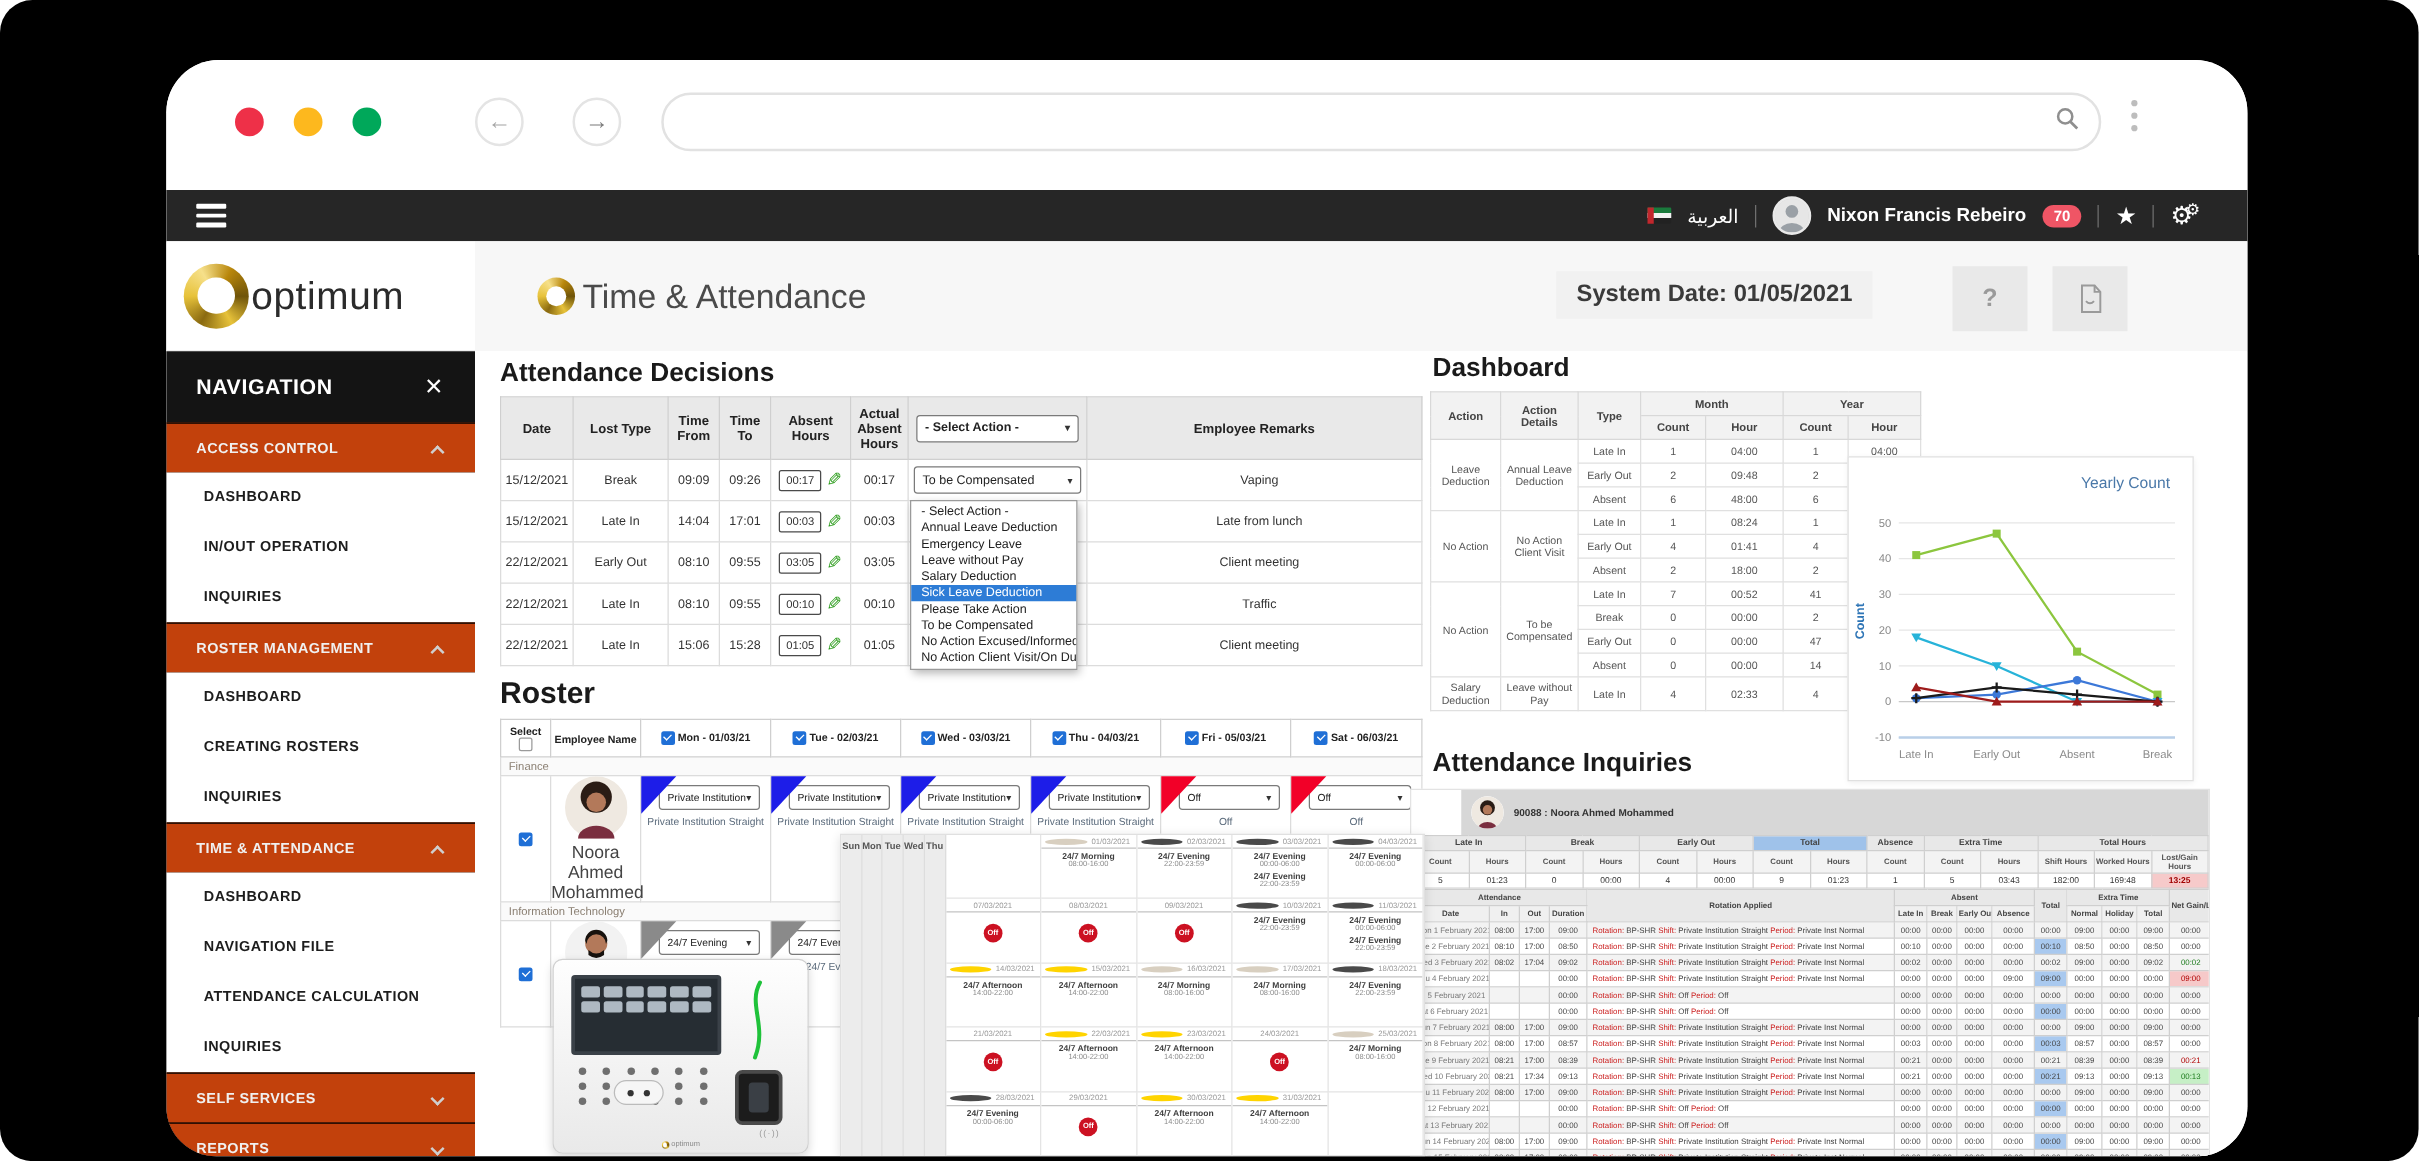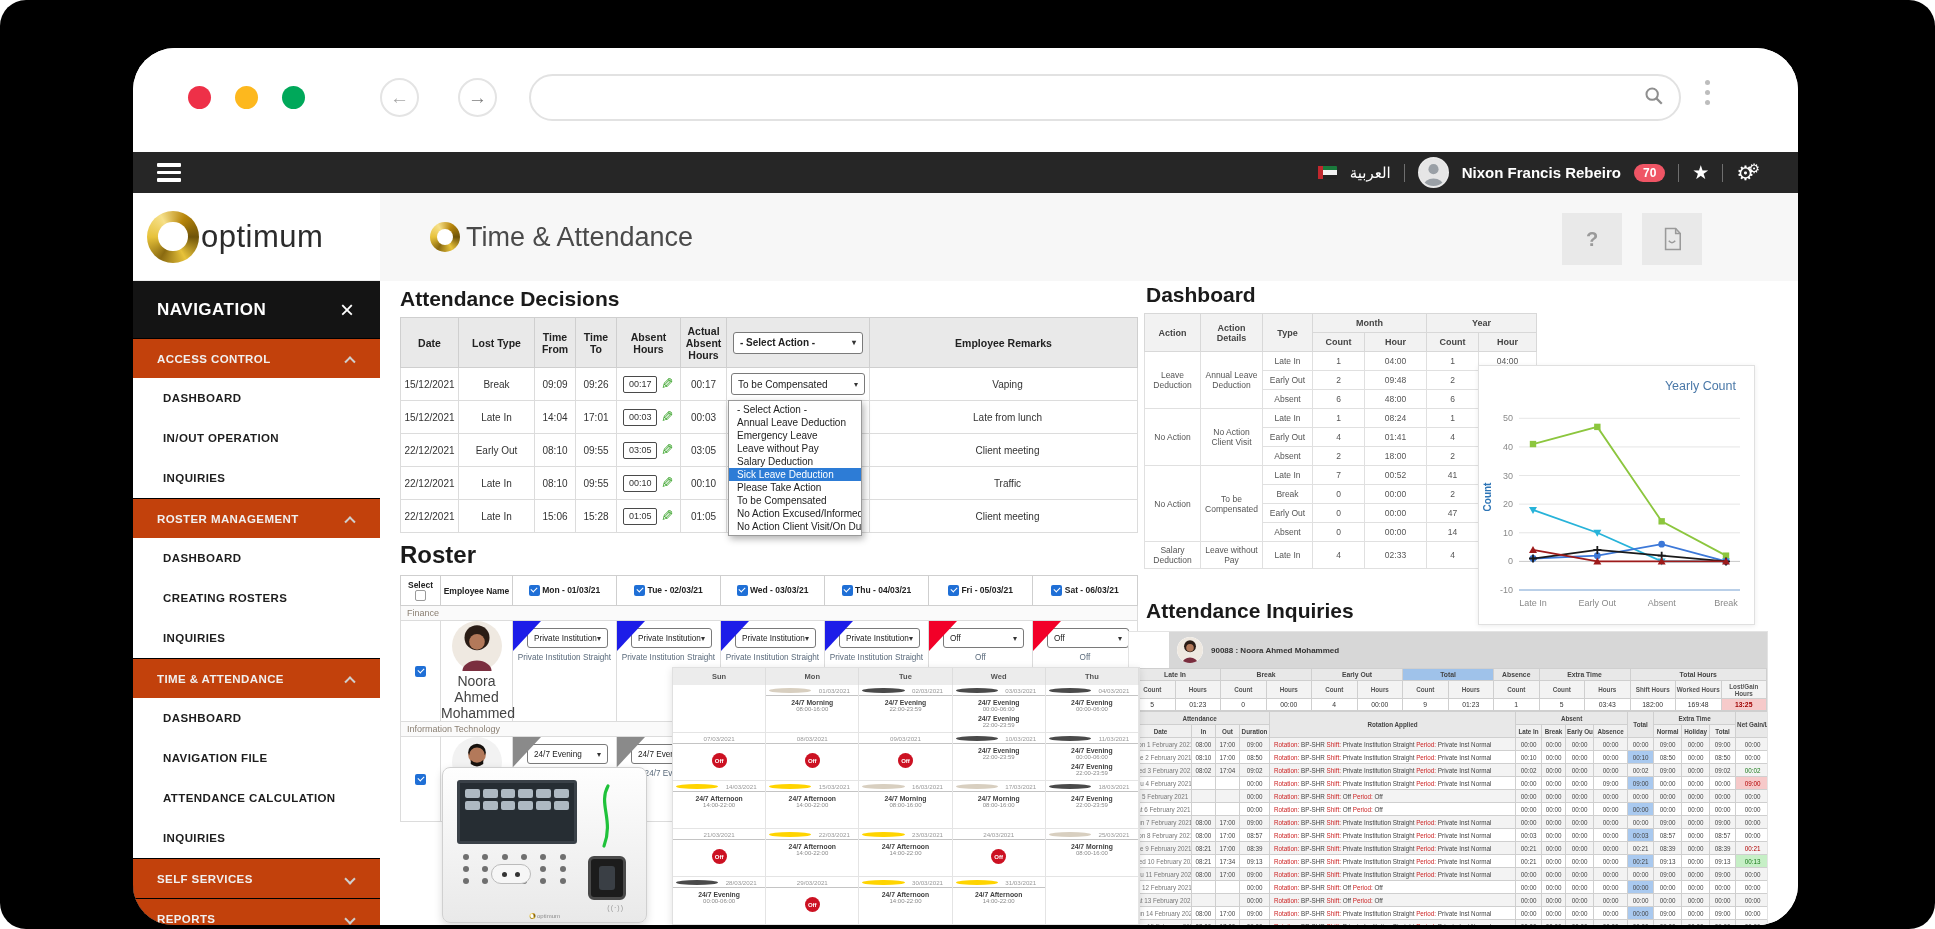--- a/index.html
+++ b/index.html
@@ -88,21 +88,21 @@
   .rsel { margin:0 8px 5px 14px; height:20px; font-size:8.2px; }
   .rsub { font-size:8.2px; color:#5b6b7c; line-height:1.25; }
   .empcell .av { width:50px; height:50px; border-radius:50%; overflow:hidden; margin:6px auto 3px; }
   .empcell .nm { font-size:14px; color:#444; }
   .cb { display:inline-block; width:11px; height:11px; border-radius:2px; position:relative; vertical-align:middle; }
   .cb.on { background:#1f6fd6; }
   .cb.on::after { content:""; position:absolute; left:2.5px; top:2px; width:5px; height:3px; border-left:1.6px solid #fff; border-bottom:1.6px solid #fff; transform:rotate(-45deg); }
   .cb.off { border:1px solid #9a9a9a; background:#fff; }
 
   
-  .calendar { position:absolute; left:292px; top:386px; width:468px; height:259px; background:#fff; z-index:6; border:1px solid #e0e0e0; box-shadow:0 2px 8px rgba(0,0,0,.12); display:flex; flex-direction:column; }
+  .calendar { position:absolute; left:292px; top:386px; width:468px; height:259px; background:#fff; z-index:6; border:1px solid #e0e0e0; box-shadow:0 2px 8px rgba(0,0,0,.12); display:flex; flex-direction:row; }
   .cal-head { display:grid; grid-template-columns:repeat(5,1fr); background:#ececec; }
   .cal-head div { font-size:7.5px; font-weight:bold; color:#555; text-align:center; padding:4px 0; border-right:1px solid #ddd; }
   .cal-body { flex:1; display:grid; grid-template-columns:repeat(5,1fr); grid-auto-rows:1fr; }
   .cal-cell { border-right:1px solid #e4e4e4; border-bottom:1px solid #e4e4e4; overflow:hidden; }
   .cal-date { display:flex; align-items:center; gap:2px; padding:1px 3px; border-bottom:1px solid #c4c4c4; height:11px; }
   .cal-dot { width:5px; height:5px; border-radius:50%; }
   .cal-date span { flex:1; text-align:center; font-size:6.2px; color:#999; }
   .shift-n { font-size:6.8px; font-weight:bold; color:#3f3f3f; text-align:center; margin-top:3px; }
   .shift-t { font-size:6px; color:#8a8a8a; text-align:center; }
   .offbadge { width:15px; height:15px; border-radius:50%; background:#cc1122; color:#fff; font-size:6px; font-weight:bold; display:flex; align-items:center; justify-content:center; margin:9px auto; }
@@ -207,20 +207,24 @@
     </div>
 
     <div class="brandrow">
       <div class="logo-box">
         <span class="ring big"></span>
         <span class="logo-text">optimum</span>
       </div>
       <div class="pagehead">
         <span class="ring small"></span>
         <span class="pagetitle">Time &amp; Attendance</span>
+        <span class="sysdate">
+          <span>System Date:</span>
+          <span>01/05/2021</span>
+        </span>
         <span class="hbtn help">?</span>
         <span class="hbtn pdf">
           <svg width="22" height="24" viewBox="0 0 24 26">
               <path d="M5 1.5 h11 l5 5.5 v17.5 h-16 z" fill="none" stroke="#9a9a9a" stroke-width="1.7"></path>
               <path d="M16 1.5 v5.5 h5" fill="none" stroke="#9a9a9a" stroke-width="1.7"></path>
               <path d="M8.5 15 q3.5 4 7 0" fill="none" stroke="#9a9a9a" stroke-width="1.7"></path>
             </svg>
         </span>
       </div>
     </div>

